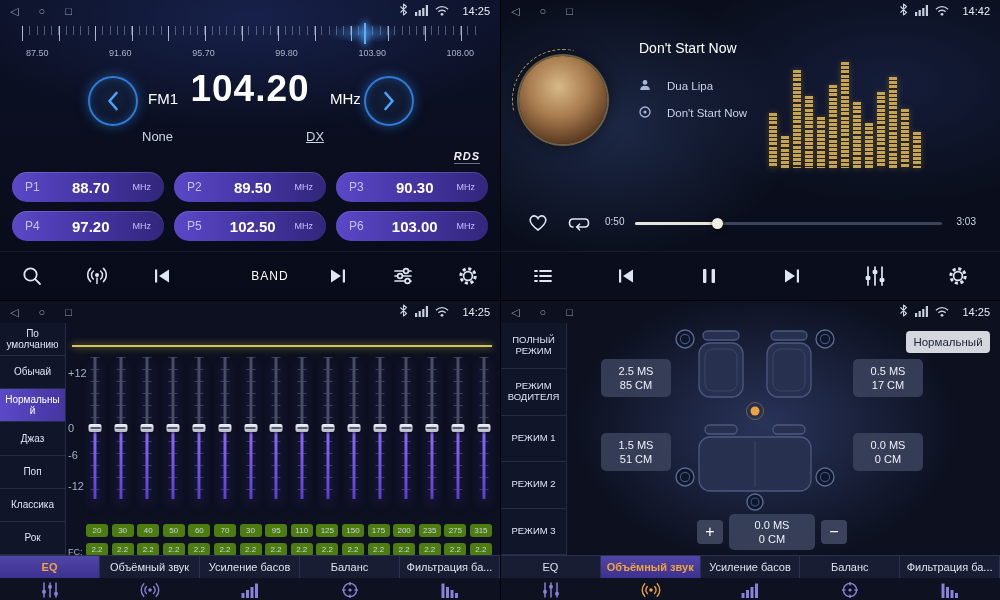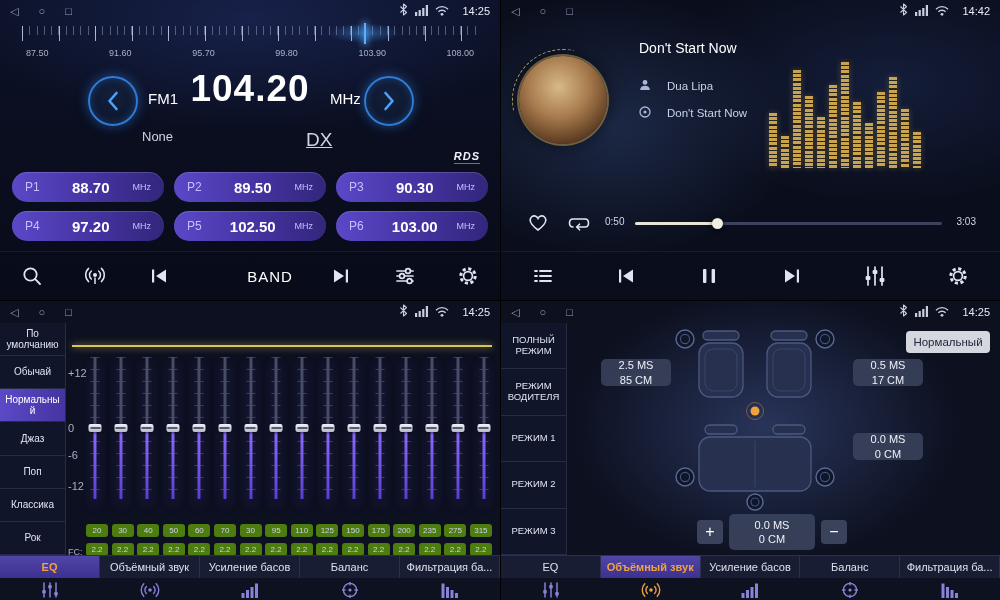--- a/index.html
+++ b/index.html
@@ -25,30 +25,30 @@
   .ticks-major{position:absolute;left:0;right:0;top:0;height:15px;background:repeating-linear-gradient(90deg, rgba(195,205,230,.85) 0 1px, transparent 1px 36.6px);}
   .ruler-glow{position:absolute;top:-3px;height:20px;left:67%;width:16%;background:radial-gradient(ellipse at center, rgba(74,163,255,.45), transparent 70%);}
   .ruler-pointer{position:absolute;top:-3px;width:2px;height:21px;background:#5ab0ff;box-shadow:0 0 7px 1px rgba(90,176,255,.95);}
   .ruler-labels{display:flex;justify-content:space-between;color:#a9b2c8;font-size:9px;margin-top:5px;padding:0 4px;}
   .chev-btn{position:absolute;width:46px;height:46px;border-radius:50%;top:76px;background:radial-gradient(circle at 50% 38%, #14203c, #0b1226);border:2px solid #2f7bd8;box-shadow:0 0 12px rgba(47,123,216,.55), inset 0 0 9px rgba(47,123,216,.4);display:flex;align-items:center;justify-content:center;cursor:pointer;}
   #tune-down{left:88px;} #tune-up{left:364px;}
   .band-label{position:absolute;left:148px;top:90px;color:#fff;font-size:15px;}
   .freq-value{position:absolute;left:150px;right:150px;top:68px;text-align:center;color:#fff;font-size:37px;font-weight:bold;letter-spacing:1px;}
   .mhz-label{position:absolute;left:330px;top:90px;color:#fff;font-size:15px;}
   .station-name{position:absolute;left:142px;top:129px;color:#cdd4e2;font-size:13px;}
-  .dx-label{position:absolute;left:306px;top:129px;color:#cdd4e2;font-size:19px;text-decoration:underline;}
+  .dx-label{position:absolute;left:306px;top:129px;color:#cdd4e2;font-size:13px;text-decoration:underline;}
   .rds-badge{position:absolute;right:20px;top:150px;color:#f0f2f8;font-size:11px;font-style:italic;font-weight:bold;letter-spacing:1px;border-bottom:1px solid rgba(240,242,248,.45);padding-bottom:1px;}
   .presets{position:absolute;left:12px;right:12px;top:172px;display:grid;grid-template-columns:repeat(3,1fr);gap:9px 10px;}
   .preset{height:30px;border-radius:15px;background:linear-gradient(90deg,#5a48c8 0%, #4433a0 55%, #32267c 100%);display:flex;align-items:center;padding:0 13px;box-shadow:inset 0 1px 0 rgba(255,255,255,.15);cursor:pointer;}
   .preset-label{color:#cabdff;font-size:12px;width:24px;}
   .preset-value{color:#fff;font-size:15px;font-weight:bold;flex:1;text-align:center;}
   .preset-unit{color:#cabdff;font-size:9px;}
   .toolbar{position:absolute;left:0;right:0;bottom:0;height:48px;display:flex;align-items:center;justify-content:space-around;border-top:1px solid rgba(120,130,170,.12);}
   .tool-btn{width:46px;height:36px;display:flex;align-items:center;justify-content:center;cursor:pointer;}
-  .band-btn{color:#fff;font-size:15px;letter-spacing:1px;width:auto;padding:0 8px;margin-left:40px;}
+  .band-btn{color:#fff;font-size:12px;letter-spacing:1px;width:auto;padding:0 8px;margin-left:40px;}
 
   
   .album{position:absolute;left:18px;top:56px;width:88px;height:88px;border-radius:50%;background:radial-gradient(circle at 45% 35%, #d8b988 0%, #a87c4e 40%, #5e3c22 75%, #2e1d10 100%);box-shadow:0 0 0 2px rgba(200,170,90,.5), 0 0 20px rgba(0,0,0,.65);}
   .album::before{content:"";position:absolute;inset:-7px;border-radius:50%;border:1.5px dashed rgba(220,190,110,.8);clip-path:polygon(0 0, 62% 0, 0 62%);}
   .song-title{position:absolute;left:138px;top:40px;color:#fff;font-size:14px;}
   .meta-row{position:absolute;left:138px;display:flex;align-items:center;gap:16px;color:#c9d2e8;font-size:11.5px;}
   #artist-row{top:79px;} #track-row{top:106px;}
   .visualizer{position:absolute;left:268px;top:62px;width:152px;height:106px;display:flex;align-items:flex-end;gap:4px;}
   .viz-bar{width:8px;flex:none;background-color:#c9a44e;background-image:repeating-linear-gradient(180deg, rgba(0,0,0,0) 0 3px, rgba(10,14,28,.85) 3px 4.2px);box-shadow:0 0 6px rgba(201,164,78,.3);}
   .icon-btn{position:absolute;cursor:pointer;display:flex;align-items:center;justify-content:center;}
@@ -86,21 +86,21 @@
   .tabbar{position:absolute;left:0;right:0;bottom:0;height:45px;z-index:8;}
   .tab-labels{display:flex;height:22px;background:#181d33;border-top:1px solid #2a3050;}
   .tab-label-cell{flex:1;display:flex;align-items:center;justify-content:center;color:#dde2f0;font-size:11px;border-right:1px solid #2a3050;white-space:nowrap;overflow:hidden;padding:0 2px;cursor:pointer;}
   .tab-label-cell.active{background:linear-gradient(180deg,#5145a8,#3c3190);color:#f2a33c;font-weight:bold;}
   .tab-icons{display:flex;height:23px;background:#0d1120;align-items:center;}
   .tab-icon-cell{flex:1;display:flex;align-items:center;justify-content:center;cursor:pointer;}
 
   
   .profile-btn{position:absolute;right:10px;top:30px;width:84px;height:22px;background:#d4d7de;color:#20263a;font-size:11.5px;border-radius:4px;display:flex;align-items:center;justify-content:center;cursor:pointer;z-index:7;}
   .car-wrap{position:absolute;left:170px;top:24px;}
-  .delay-box{position:absolute;width:70px;height:27px;background:rgba(58,66,92,.88);border-radius:5px;display:flex;flex-direction:column;align-items:center;justify-content:center;color:#eef1f8;font-size:11px;line-height:1.3;cursor:pointer;z-index:7;}
+  .delay-box{position:absolute;width:70px;height:38px;background:rgba(58,66,92,.88);border-radius:5px;display:flex;flex-direction:column;align-items:center;justify-content:center;color:#eef1f8;font-size:11px;line-height:1.3;cursor:pointer;z-index:7;}
   #delay-fl{left:100px;top:58px;} #delay-fr{left:352px;top:58px;}
   #delay-rl{left:100px;top:132px;} #delay-rr{left:352px;top:132px;}
   .center-control{position:absolute;left:196px;top:213px;display:flex;align-items:center;gap:6px;z-index:7;}
   .step-btn{width:26px;height:24px;background:#3a425c;border-radius:4px;color:#fff;font-size:16px;display:flex;align-items:center;justify-content:center;cursor:pointer;}
   .center-delay{width:86px;height:36px;background:rgba(58,66,92,.92);border-radius:5px;color:#eef1f8;font-size:11px;display:flex;flex-direction:column;align-items:center;justify-content:center;line-height:1.3;cursor:pointer;}
 </style>
 </head>
 <body>
 
 <div class="app">
@@ -752,20 +752,24 @@
     </div>
 
     <div class="delay-box" id="delay-fl">
       <span>2.5 MS</span>
       <span>85 CM</span>
     </div>
     <div class="delay-box" id="delay-fr">
       <span>0.5 MS</span>
       <span>17 CM</span>
     </div>
+    <div class="delay-box" id="delay-rl">
+      <span>1.5 MS</span>
+      <span>51 CM</span>
+    </div>
     <div class="delay-box" id="delay-rr">
       <span>0.0 MS</span>
       <span>0 CM</span>
     </div>
 
     <div class="center-control">
       <div class="step-btn">+</div>
       <div class="center-delay">
         <span>0.0 MS</span>
         <span>0 CM</span>

